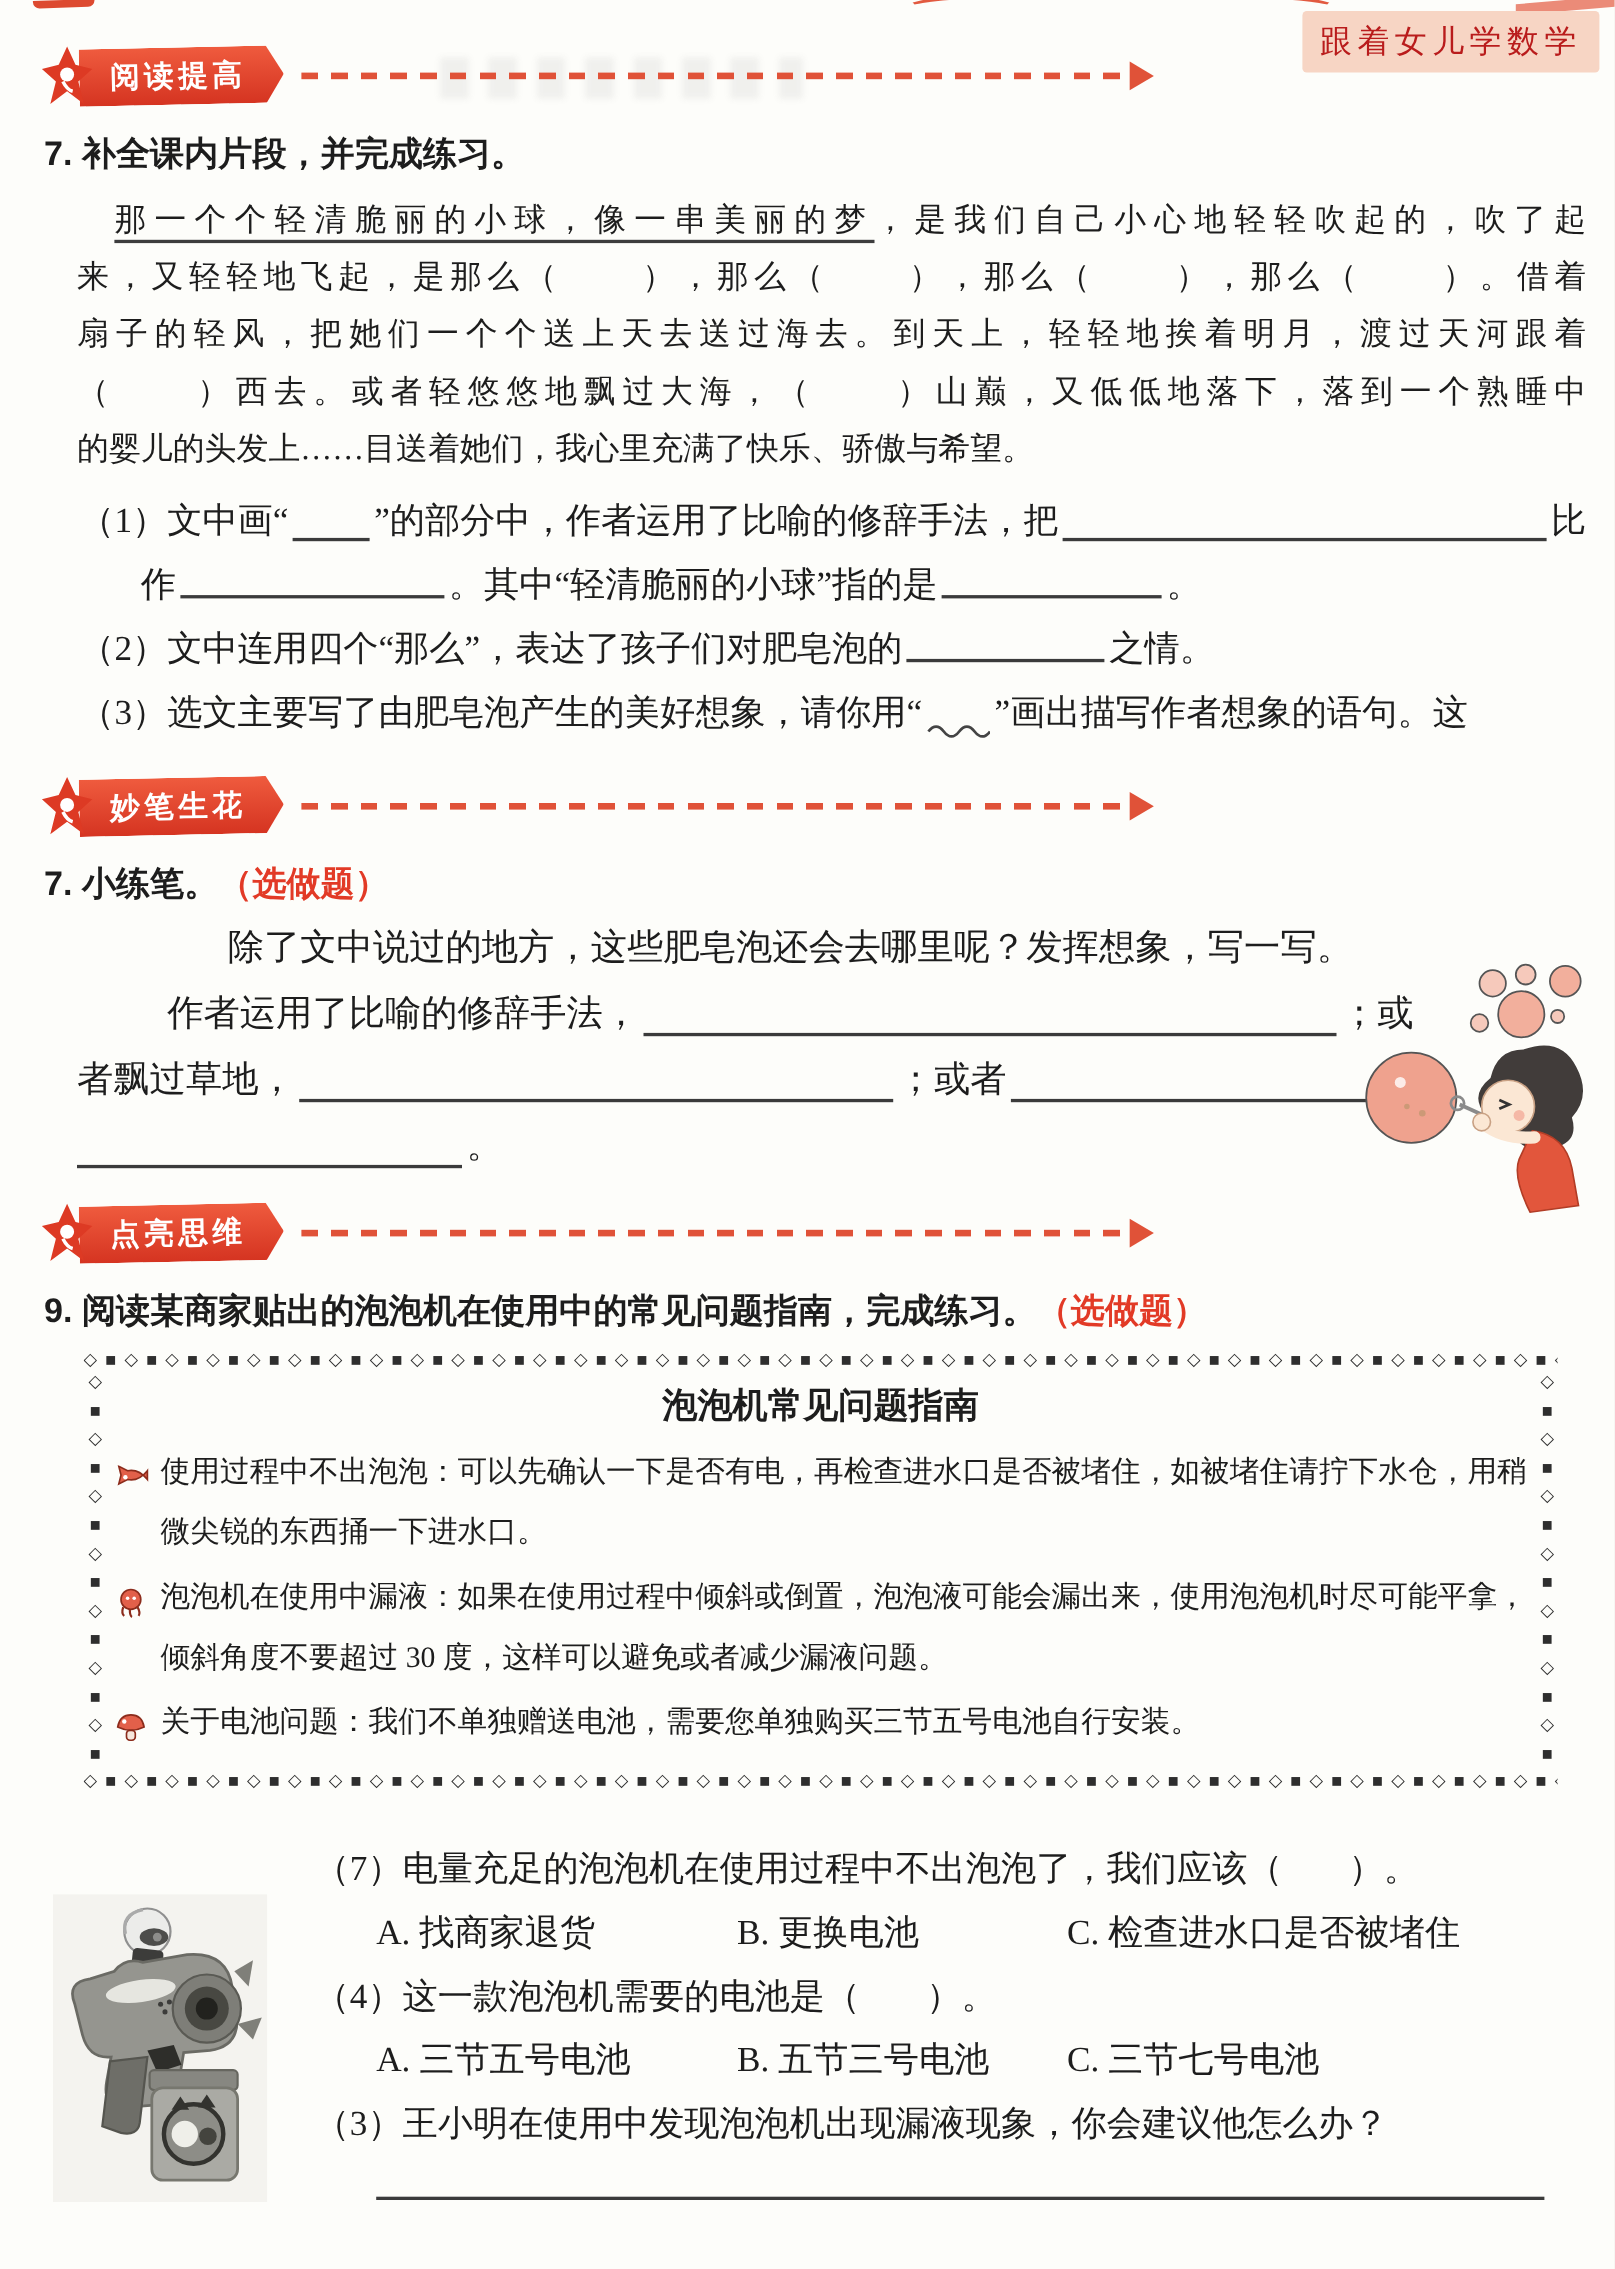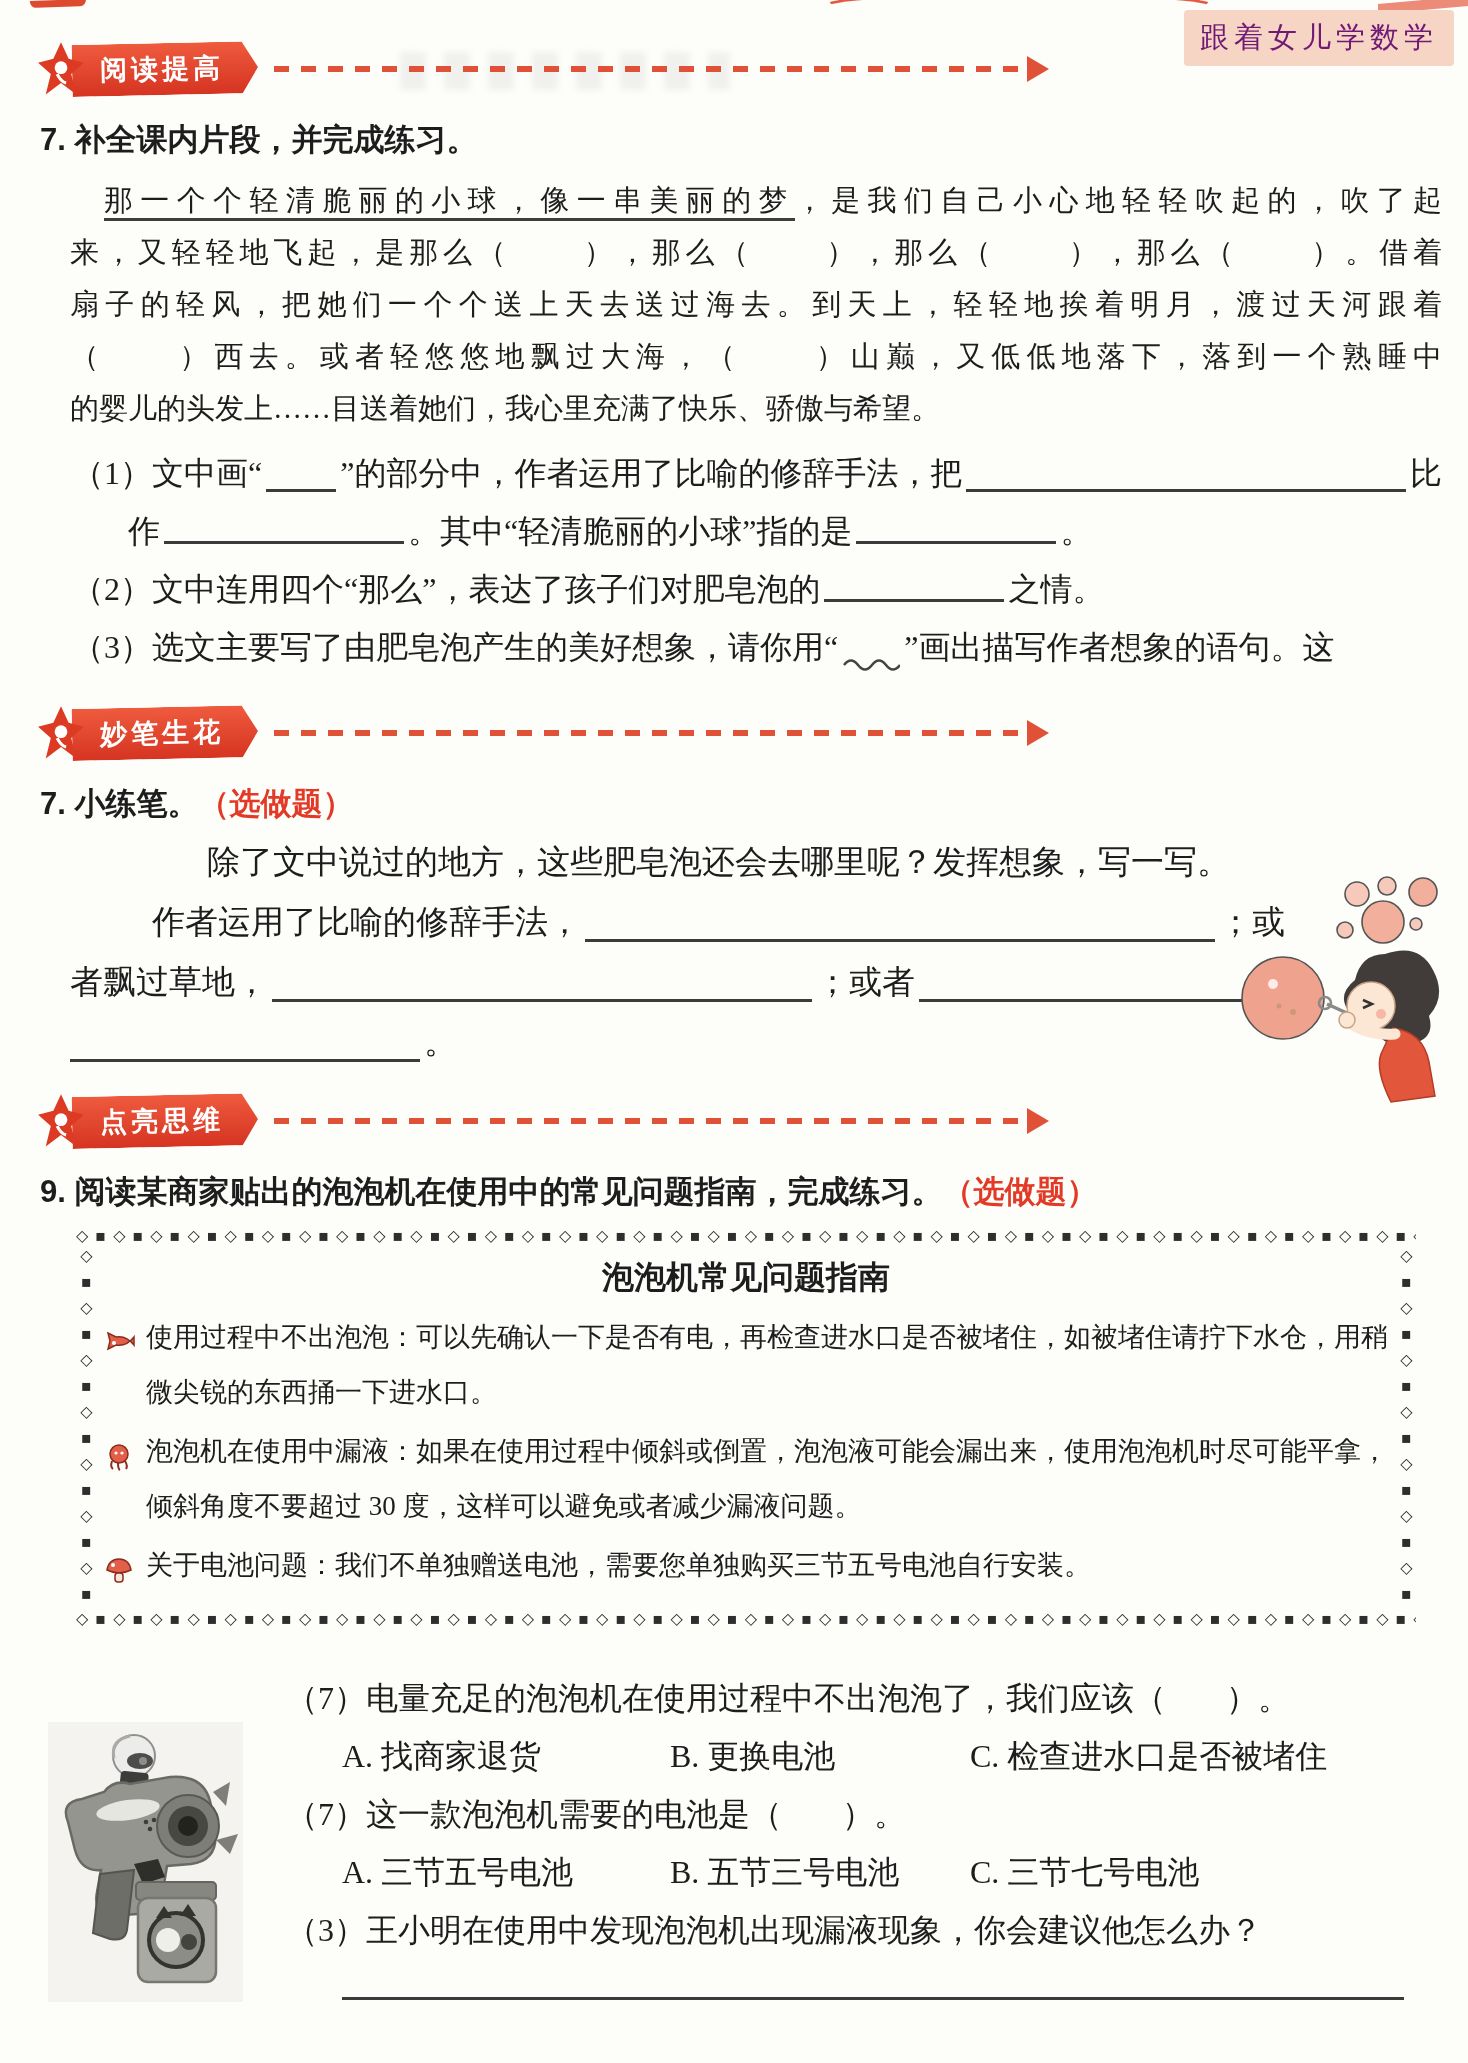--- a/index.html
+++ b/index.html
@@ -7,21 +7,21 @@
         font-family:"Liberation Serif",serif;color:#1d1d1d;overflow:hidden;}
 
   
   .red-arc{position:absolute;top:-10px;left:820px;width:390px;height:26px;
            border:4px solid transparent;border-top:5px solid #e25a40;border-radius:50%;}
   .red-blip{position:absolute;top:0;left:30px;width:56px;height:7px;background:#dd4a30;
             border-radius:0 0 6px 6px;transform:rotate(-2deg);}
   .red-corner{position:absolute;top:0;right:0;width:90px;height:10px;background:#e25a40;
               transform:skewY(-5deg);opacity:.7;}
   .watermark{position:absolute;top:10px;right:14px;background:#f7d5c4;border-radius:4px;
-             padding:8px 16px;font-size:29px;letter-spacing:5px;color:#701a75;z-index:5;}
+             padding:8px 16px;font-size:29px;letter-spacing:5px;color:#b91c1c;z-index:5;}
   .ghost{position:absolute;top:52px;left:400px;width:330px;height:38px;opacity:.45;
          background:repeating-linear-gradient(90deg,rgba(140,140,140,.25) 0 26px,transparent 26px 44px);
          filter:blur(3px);}
 
   
   .banner-row{display:flex;align-items:center;width:1015px;margin-left:34px;height:50px;position:relative;}
   .banner-row.b1{margin-top:44px;}
   .banner-row.b2{margin-top:18px;}
   .banner-row.b3{margin-top:24px;}
   .banner-icon{width:54px;height:56px;margin-right:-16px;position:relative;z-index:2;flex:0 0 auto;}
@@ -258,21 +258,21 @@
     </div>
   </div>
 
   <div class="q9subs">
     <div><span>（7）电量充足的泡泡机在使用过程中不出泡泡了，我们应该（</span><span class="gap60"></span><span>）。</span></div>
     <div class="opts">
       <span class="o1">A. 找商家退货</span>
       <span class="o2">B. 更换电池</span>
       <span>C. 检查进水口是否被堵住</span>
     </div>
-    <div><span>（7）这一款泡泡机需要的电池是（</span><span class="gap60"></span><span>）。</span></div>
+    <div><span>（4）这一款泡泡机需要的电池是（</span><span class="gap60"></span><span>）。</span></div>
     <div class="opts">
       <span class="o1">A. 三节五号电池</span>
       <span class="o2">B. 五节三号电池</span>
       <span>C. 三节七号电池</span>
     </div>
     <div>（3）王小明在使用中发现泡泡机出现漏液现象，你会建议他怎么办？</div>
     <div class="ansline"></div>
   </div>
 
   <div class="photo">

